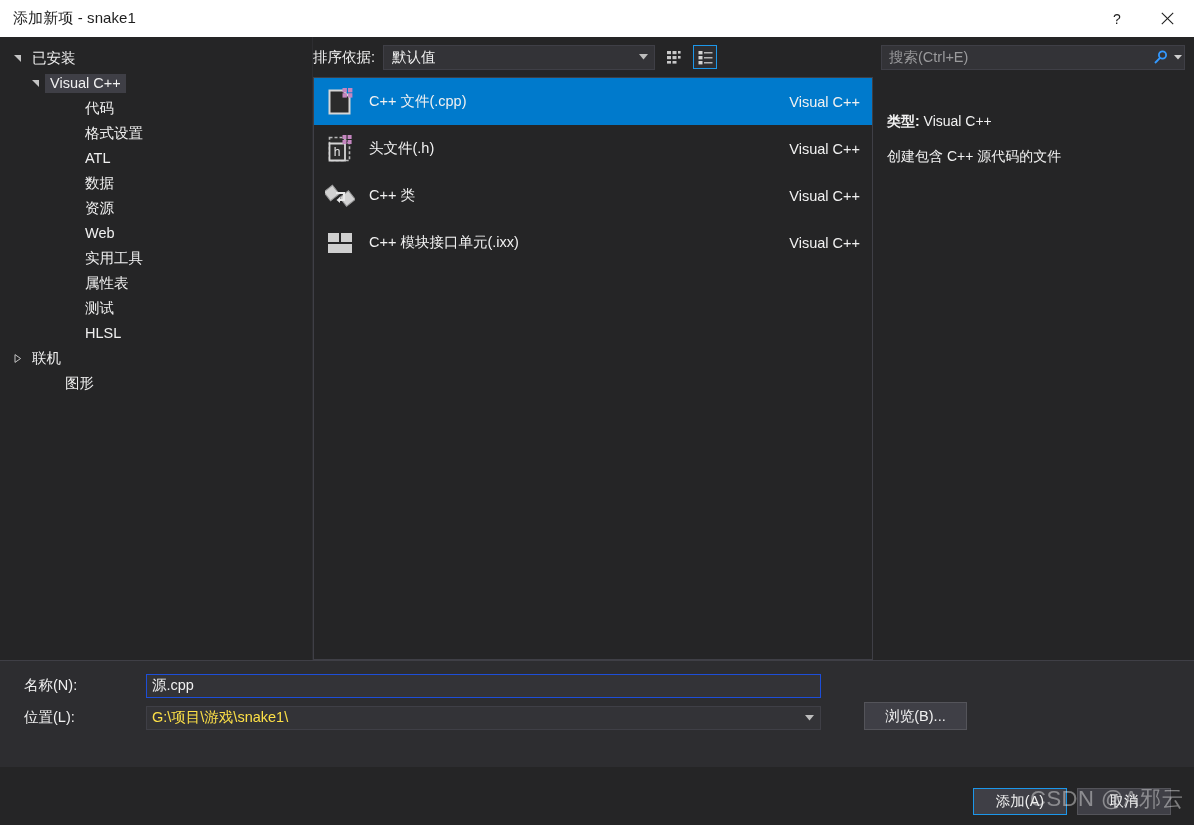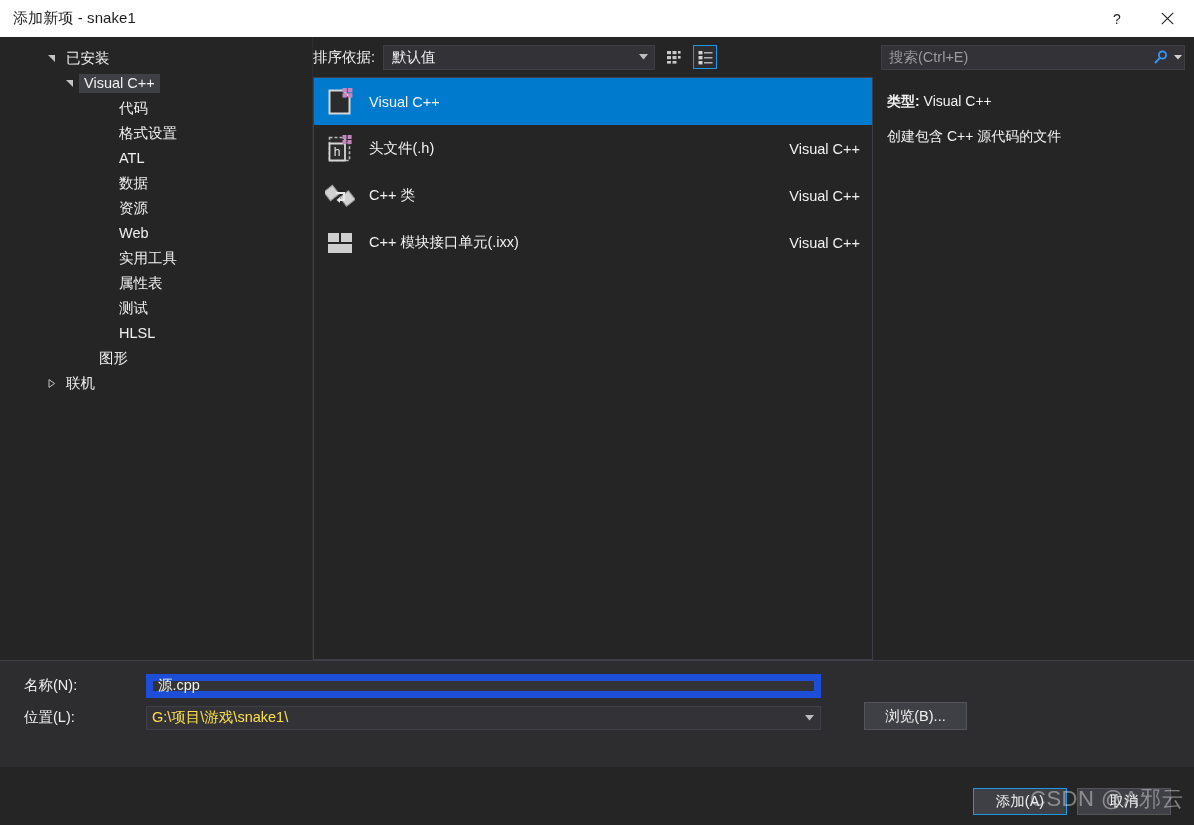--- a/index.html
+++ b/index.html
@@ -50,21 +50,20 @@
     padding: 0;
   }
 
   
   #sidebar {
     width: 313px; min-width: 313px;
     background: #252526;
     padding-top: 9px;
     border-right: 1px solid #2d2d30;
     overflow: hidden;
-    padding-left: 34px;
   }
   .tree-row {
     display: flex; align-items: center;
     height: 25px;
     font-size: 14.5px;
     color: #f0f0f0;
     white-space: nowrap;
     cursor: default;
   }
   .tree-arrow {
@@ -134,20 +133,21 @@
     margin-right: 12px;
   }
   .li-name { flex: 1; font-size: 14.5px; color: #f1f1f1; white-space: nowrap; }
   .li-cat { font-size: 14.5px; color: #f1f1f1; white-space: nowrap; }
 
   
   #right-pane {
     width: 321px; min-width: 321px;
     display: flex; flex-direction: column;
     background: #252526;
+    gap: 20px;
   }
   #search-wrap {
     height: 40px; min-height: 40px;
     display: flex; align-items: center;
     padding-left: 8px;
   }
   #search-box {
     flex: 1; height: 25px; margin-right: 9px;
     background: #333337;
     border: 1px solid #3f3f46;
@@ -187,21 +187,21 @@
     position: relative;
   }
   .form-row { display: flex; align-items: center; height: 27px; margin-bottom: 5px; }
   .form-label {
     width: 146px; min-width: 146px;
     padding-left: 24px;
     font-size: 14.5px; color: #f0f0f0; white-space: nowrap;
   }
   .form-input {
     width: 675px; height: 24px;
-    background: #333337; border: 7px solid #1d4ed8;
+    background: #333337; border: 1px solid #1d4ed8;
     color: #f0f0f0; font-size: 14.5px;
     padding: 0 6px 0 5px;
     font-family: "Liberation Sans", sans-serif;
     outline: none;
     display: flex; align-items: center;
   }
   .form-combo {
     width: 675px; height: 24px;
     background: #333337; border: 1px solid #3f3f46;
     display: flex; align-items: center;
@@ -327,31 +327,31 @@
           <span class="tree-label">属性表</span>
         </div>
         <div class="tree-row lvl2">
           <span class="tree-arrow"></span>
           <span class="tree-label">测试</span>
         </div>
         <div class="tree-row lvl2">
           <span class="tree-arrow"></span>
           <span class="tree-label">HLSL</span>
         </div>
-        <div class="tree-row lvl1b">
-          <span class="tree-arrow"></span>
-          <span class="tree-label">图形</span>
-        </div>
         <div class="tree-row lvl0">
           <span class="tree-arrow">
             <svg width="9" height="9" viewBox="0 0 9 9">
               <path d="M2 0.6 L7.6 4.5 L2 8.4 Z" fill="none" stroke="#c4c4c4" stroke-width="1"></path>
             </svg>
           </span>
           <span class="tree-label">联机</span>
+        </div>
+        <div class="tree-row lvl1b">
+          <span class="tree-arrow"></span>
+          <span class="tree-label">图形</span>
         </div>
       </div>
 
     <div id="list-pane">
       <div id="list-toolbar">
         <span id="sort-label">排序依据:</span>
         <div id="sort-combo">
           <span class="combo-val">默认值</span>
           <span class="combo-arrow">
             <svg width="9" height="6" viewBox="0 0 9 6">
@@ -386,20 +386,21 @@
           <div class="list-item selected">
             <span class="li-icon">
               <svg width="30" height="30" viewBox="0 0 30 30">
                 <path d="M4.5 3.5 L18 3.5 L24.5 10 L24.5 26.5 L4.5 26.5 Z" fill="#2b2b2b" stroke="#d6d6d6" stroke-width="2"></path>
                 <rect x="17.5" y="1" width="4.4" height="4.4" fill="#c586c0"></rect>
                 <rect x="23" y="1" width="4.4" height="4.4" fill="#c586c0"></rect>
                 <rect x="17.5" y="6.2" width="4.4" height="4.4" fill="#c586c0"></rect>
                 <rect x="23" y="6.2" width="4.4" height="4.4" fill="#c586c0"></rect>
               </svg>
             </span>
+            <span class="li-name">C++ 文件(.cpp)</span>
             <span class="li-cat">Visual C++</span>
           </div>
           <div class="list-item">
             <span class="li-icon">
               <svg width="30" height="30" viewBox="0 0 30 30">
                 <path d="M4.5 3.5 L18 3.5 L24.5 10 L24.5 26.5 L4.5 26.5 Z" fill="#2b2b2b" stroke="#b8b8b8" stroke-width="1.6" stroke-dasharray="3 2"></path>
                 <path d="M4.5 9.5 L4.5 26.5 L20 26.5 L20 9.5 Z" fill="#2b2b2b" stroke="#d6d6d6" stroke-width="1.8"></path>
                 <text x="12" y="22" font-family="Liberation Sans, sans-serif" font-size="12" fill="#e8e8e8" text-anchor="middle">h</text>
                 <rect x="17.5" y="1" width="4" height="4" fill="#c586c0"></rect>
                 <rect x="22.6" y="1" width="4" height="4" fill="#c586c0"></rect>

